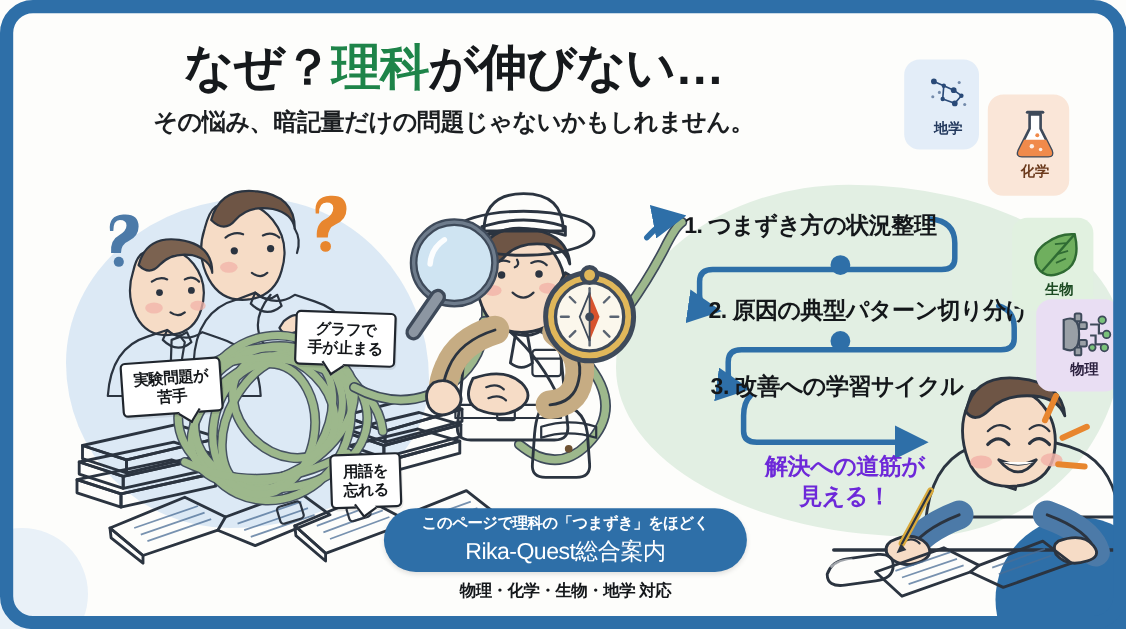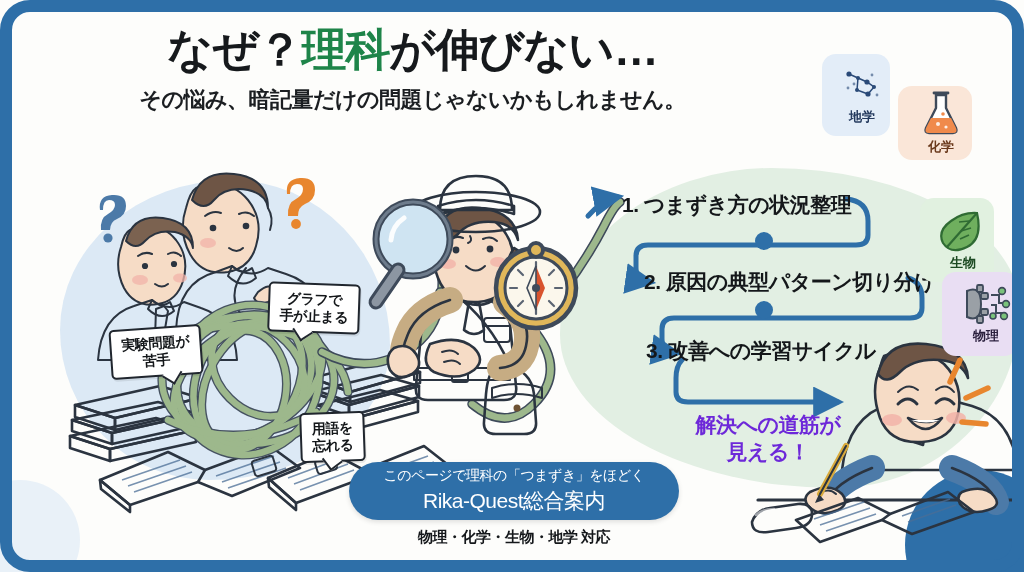--- a/index.html
+++ b/index.html
@@ -33,21 +33,21 @@
     left:905px;top:470px;width:150px;height:150px;
     background:#2E6FA8;border-radius:50%;
   }
   #blob-dot-blue2{
     left:-40px;top:480px;width:120px;height:120px;
     background:#e9f1f8;border-radius:50%;
   }
 
   
   #headline{
-    position:absolute;left:0;top:25px;width:825px;text-align:center;z-index:20;
+    position:absolute;left:0;top:36px;width:825px;text-align:center;z-index:20;
   }
   #title{
     font-size:45px;font-weight:bold;color:#16191c;letter-spacing:-1px;
     line-height:1.1;white-space:nowrap;
   }
   #title .hl{color:#1E8449;}
   #subtitle{
     margin-top:10px;font-size:22px;font-weight:bold;color:#1b1e21;
     letter-spacing:-0.5px;white-space:nowrap;
   }
@@ -55,21 +55,21 @@
   
   .badge{
     position:absolute;z-index:25;border-radius:14px;
     display:flex;flex-direction:column;align-items:center;justify-content:center;
     box-sizing:border-box;
     padding-left:12px;
   }
   .badge .blabel{font-size:13px;font-weight:bold;margin-top:2px;}
   #badge-chigaku{left:822px;top:54px;width:68px;height:82px;background:#E3EDF8;}
   #badge-chigaku .blabel{color:#243a5e;}
-  #badge-kagaku{left:898px;top:86px;width:74px;height:74px;background:#FAE6D8;}
+  #badge-kagaku{left:898px;top:86px;width:74px;height:92px;background:#FAE6D8;}
   #badge-kagaku .blabel{color:#6b3a1c;}
   #badge-seibutsu{left:920px;top:198px;width:74px;height:84px;background:#E1F1E0;text-align:right;}
   #badge-seibutsu .blabel{color:#1c4a22;}
   #badge-butsuri{left:942px;top:272px;width:76px;height:84px;background:#E9DEF3;}
   #badge-butsuri .blabel{color:#2a1f3d;}
 
   
   .step{
     position:absolute;z-index:24;font-size:21px;font-weight:bold;color:#14171a;
     letter-spacing:-0.5px;white-space:nowrap;
@@ -102,21 +102,21 @@
   #bub-yougo{left:300px;top:412px;transform:rotate(-2deg);}
   #bub-yougo .tail{left:22px;bottom:-8px;transform:rotate(55deg);}
 
   
   #cta{
     position:absolute;left:349px;top:462px;width:330px;height:58px;z-index:35;
     background:#2E6FA8;border-radius:29px;
     display:flex;flex-direction:column;align-items:center;justify-content:center;
     box-shadow:0 2px 5px rgba(0,0,0,.12);
   }
-  #cta-sub{font-size:14px;font-weight:normal;color:#ffffff;letter-spacing:-0.5px;}
+  #cta-sub{font-size:14px;font-weight:bold;color:#ffffff;letter-spacing:-0.5px;}
   #cta-main{font-size:21px;font-weight:normal;color:#ffffff;margin-top:2px;letter-spacing:-0.5px;}
   #cta-caption{
     position:absolute;left:349px;top:528px;width:330px;z-index:35;text-align:center;
     font-size:15px;font-weight:bold;color:#14171a;letter-spacing:-0.5px;
   }
 
   svg{display:block;overflow:visible;}
   #art{position:absolute;left:0;top:0;width:1024px;height:572px;z-index:15;}
   #flow{position:absolute;left:0;top:0;width:1024px;height:572px;z-index:22;}
 </style>

